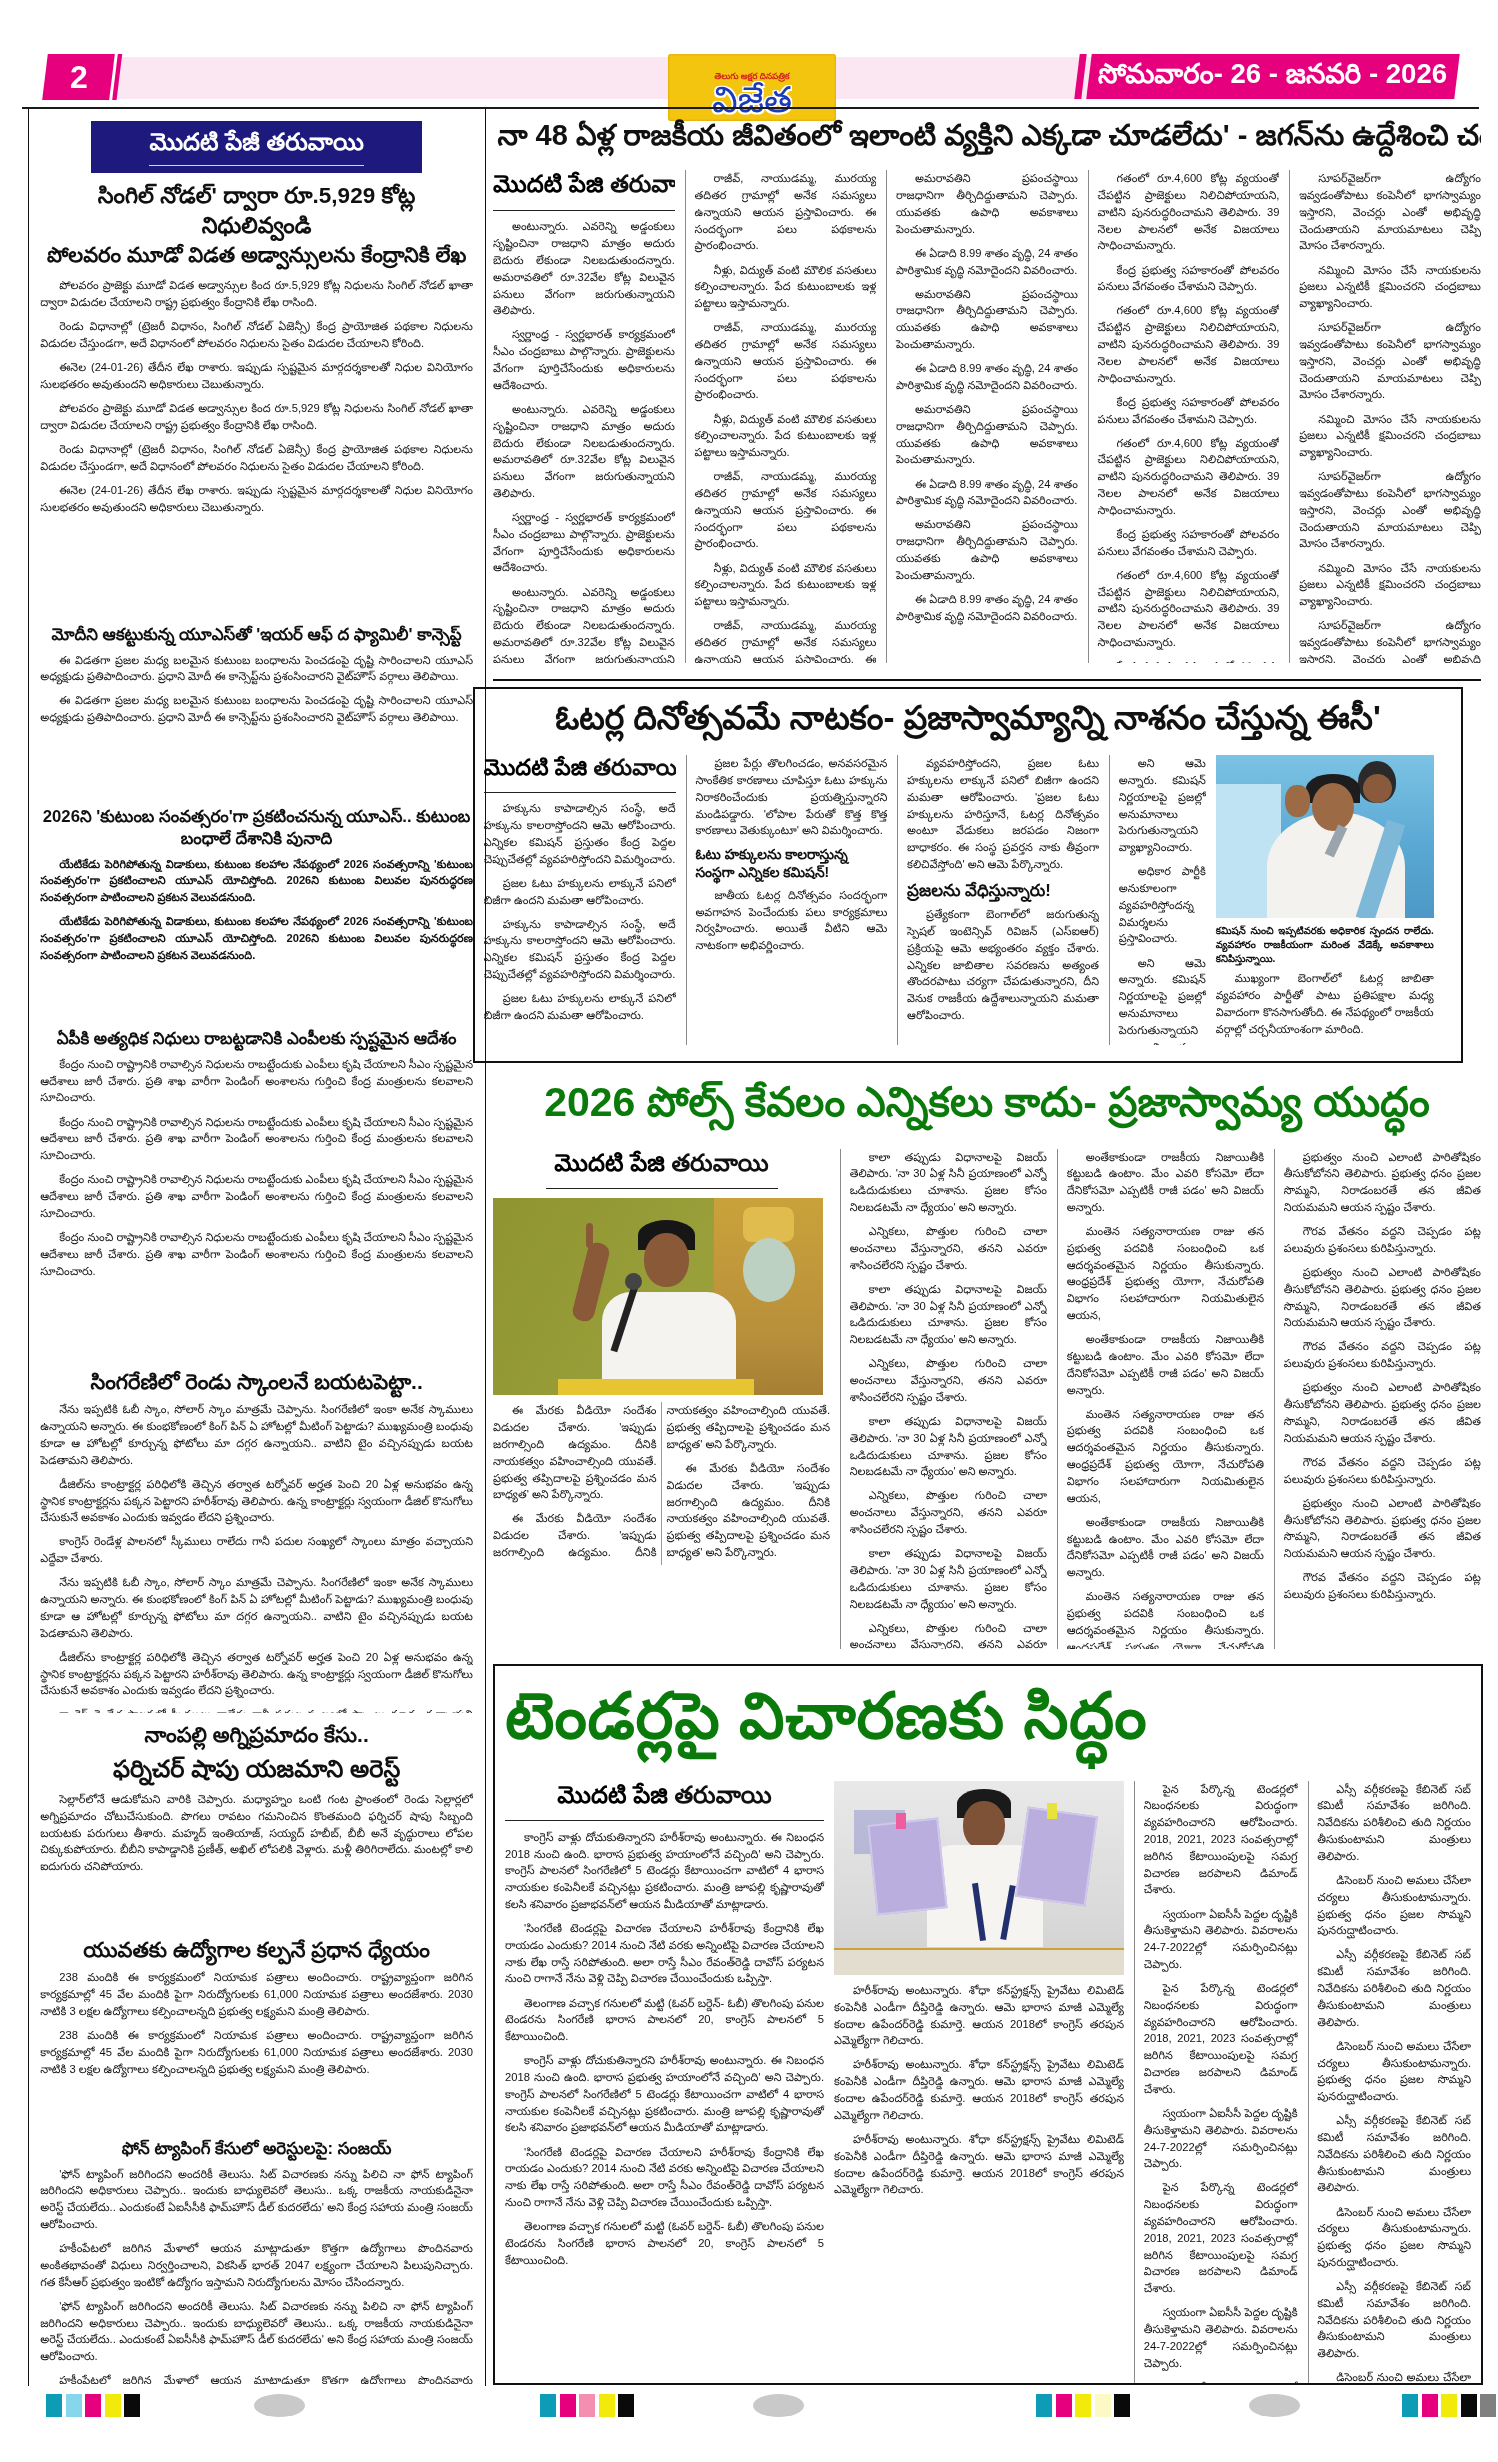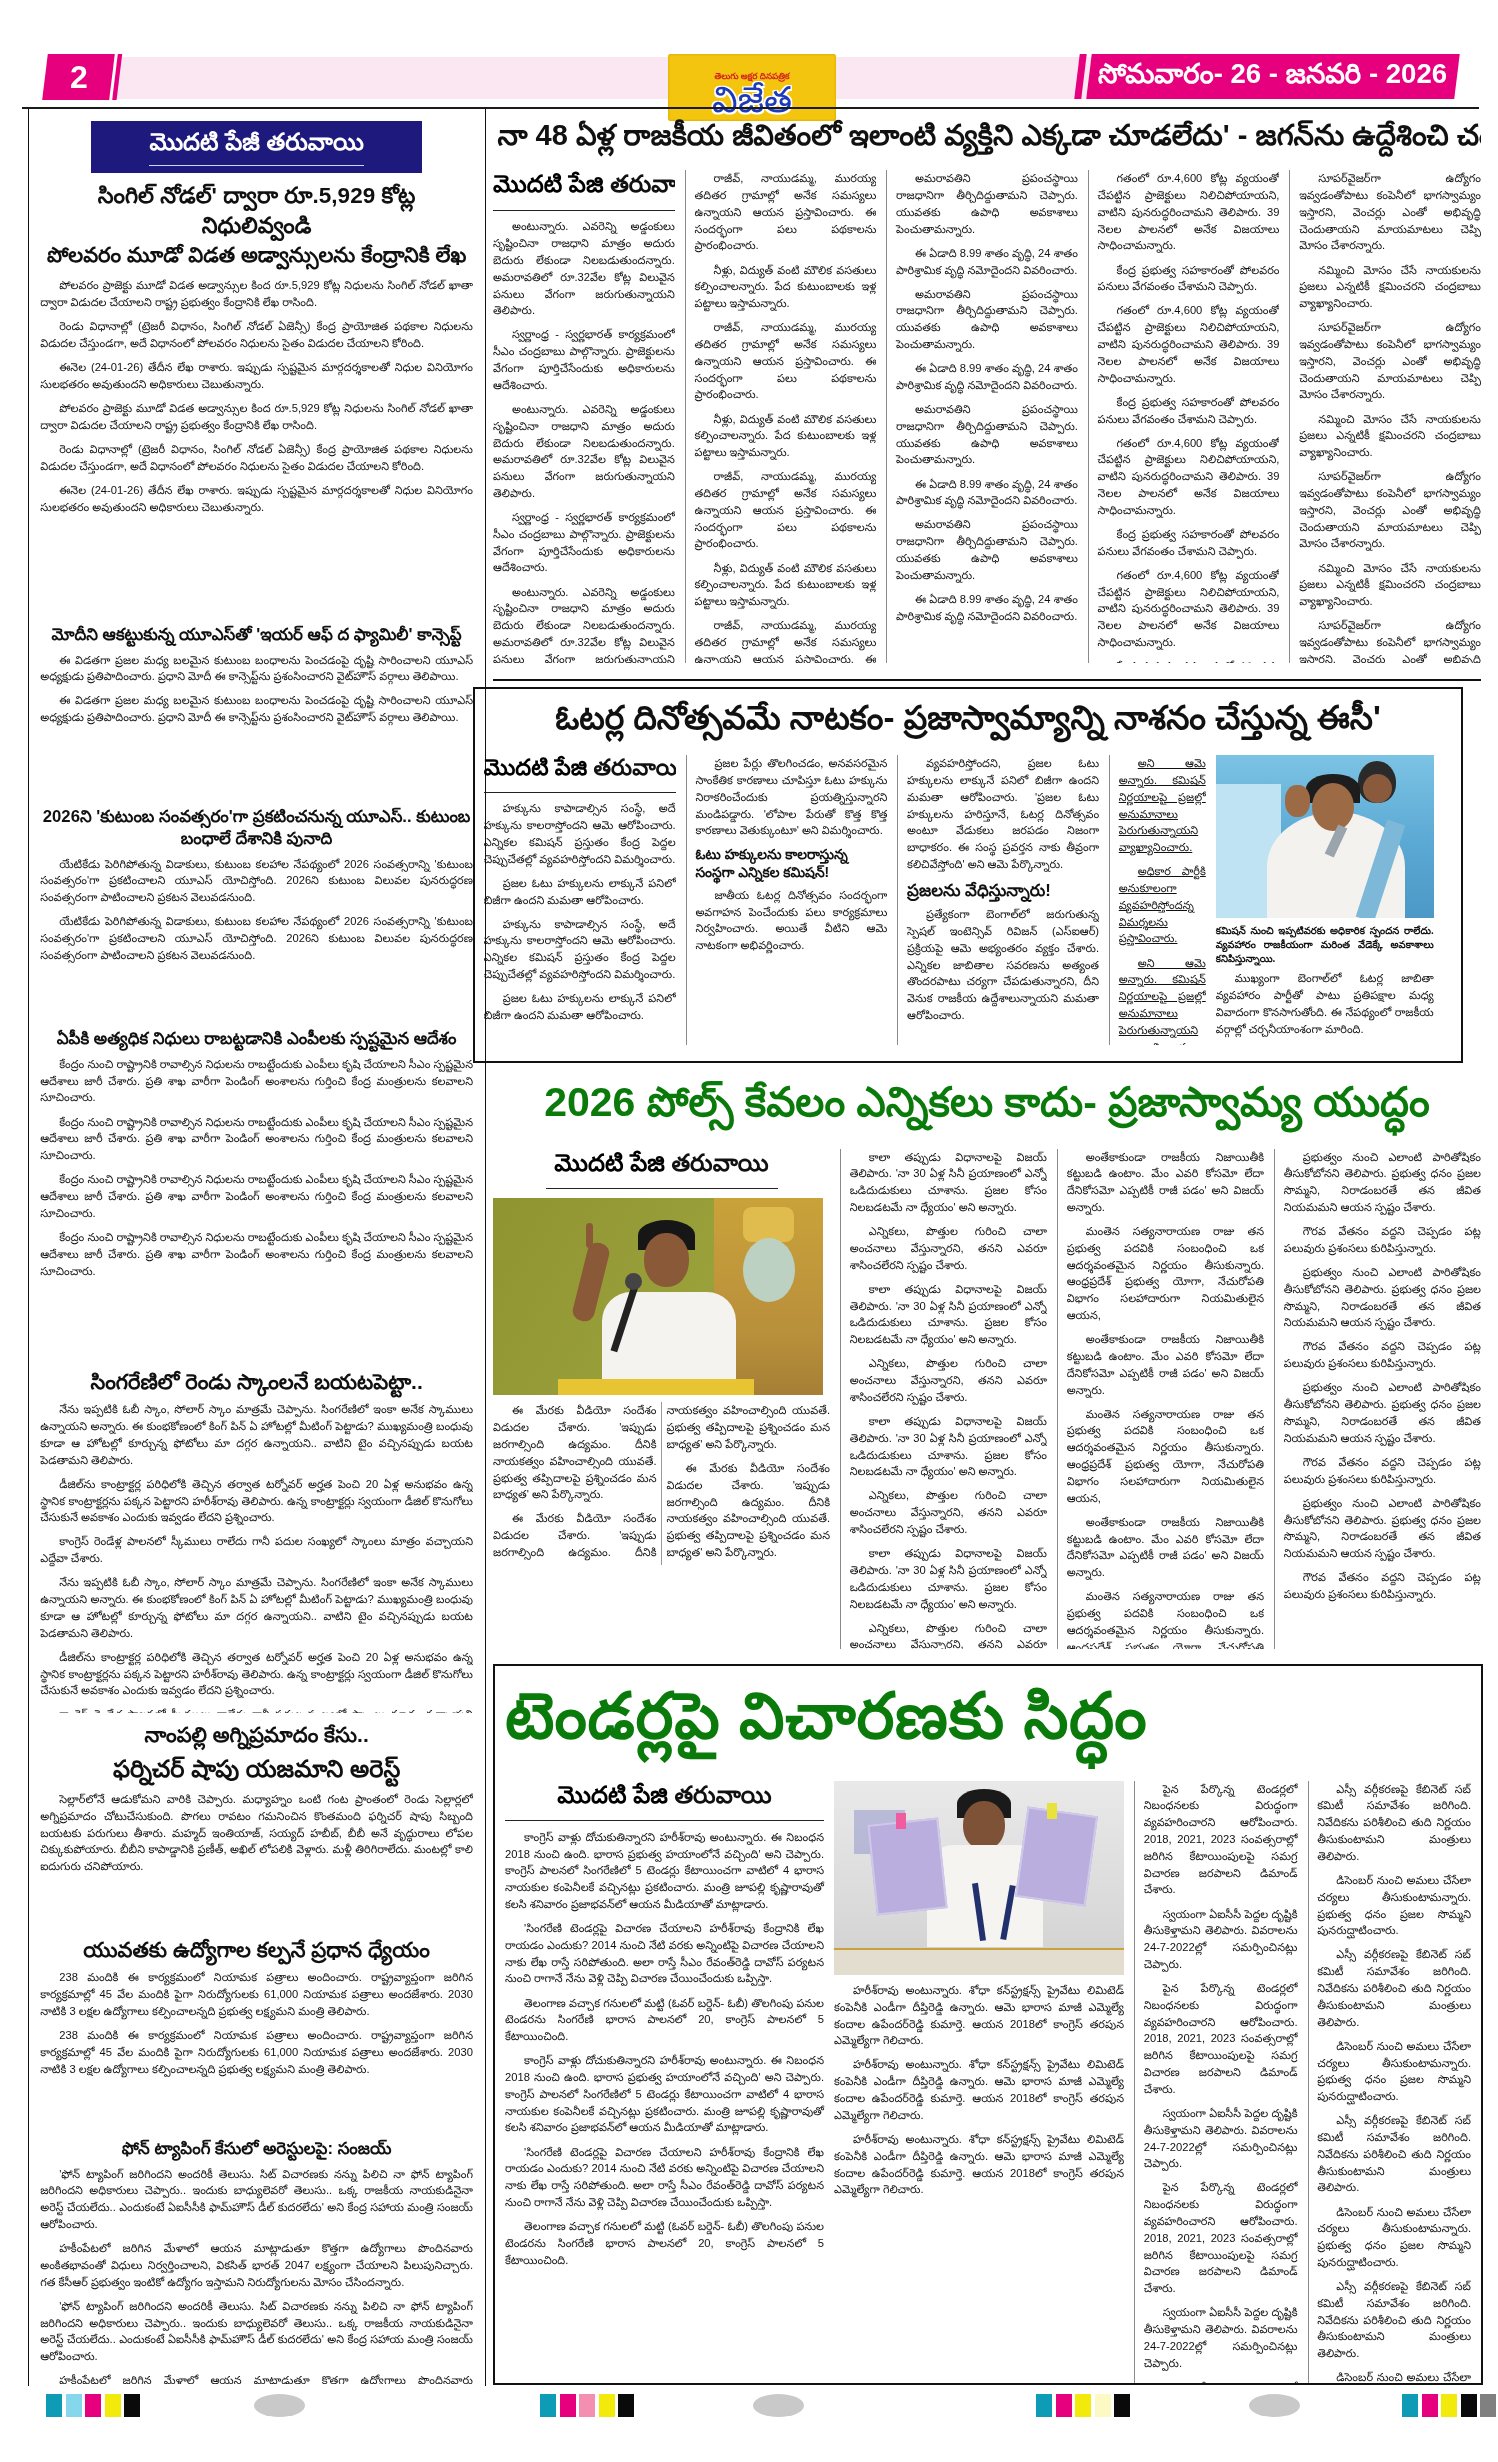--- a/index.html
+++ b/index.html
@@ -141,21 +141,21 @@
         <p class="para">ఈనెల (24-01-26) తేదీన లేఖ రాశారు. ఇప్పుడు స్పష్టమైన మార్గదర్శకాలతో నిధుల వినియోగం సులభతరం అవుతుందని అధికారులు చెబుతున్నారు.</p>
       </div>
 
     <div class="lc-subhead">మోదీని ఆకట్టుకున్న యూఎస్‌తో 'ఇయర్ ఆఫ్ ద ఫ్యామిలీ' కాన్సెప్ట్</div>
     <div class="lc-seg" style="height:149px;">
         <p class="para">ఈ విడతగా ప్రజల మధ్య బలమైన కుటుంబ బంధాలను పెంచడంపై దృష్టి సారించాలని యూఎస్ అధ్యక్షుడు ప్రతిపాదించారు. ప్రధాని మోదీ ఈ కాన్సెప్ట్‌ను ప్రశంసించారని వైట్‌హౌస్ వర్గాలు తెలిపాయి.</p>
         <p class="para">ఈ విడతగా ప్రజల మధ్య బలమైన కుటుంబ బంధాలను పెంచడంపై దృష్టి సారించాలని యూఎస్ అధ్యక్షుడు ప్రతిపాదించారు. ప్రధాని మోదీ ఈ కాన్సెప్ట్‌ను ప్రశంసించారని వైట్‌హౌస్ వర్గాలు తెలిపాయి.</p>
       </div>
 
     <div class="lc-subhead">2026ని 'కుటుంబ సంవత్సరం'గా ప్రకటించనున్న యూఎస్.. కుటుంబ బంధాలే దేశానికి పునాది</div>
-    <div class="lc-seg" style="height:167px;">
+    <div class="lc-seg" style="height:167px;font-weight:bold;">
         <p class="para">యేటికేడు పెరిగిపోతున్న విడాకులు, కుటుంబ కలహాల నేపథ్యంలో 2026 సంవత్సరాన్ని 'కుటుంబ సంవత్సరం'గా ప్రకటించాలని యూఎస్ యోచిస్తోంది. 2026ని కుటుంబ విలువల పునరుద్ధరణ సంవత్సరంగా పాటించాలని ప్రకటన వెలువడనుంది.</p>
         <p class="para">యేటికేడు పెరిగిపోతున్న విడాకులు, కుటుంబ కలహాల నేపథ్యంలో 2026 సంవత్సరాన్ని 'కుటుంబ సంవత్సరం'గా ప్రకటించాలని యూఎస్ యోచిస్తోంది. 2026ని కుటుంబ విలువల పునరుద్ధరణ సంవత్సరంగా పాటించాలని ప్రకటన వెలువడనుంది.</p>
       </div>
 
     <div class="lc-subhead">ఏపీకి అత్యధిక నిధులు రాబట్టడానికి ఎంపీలకు స్పష్టమైన ఆదేశం</div>
     <div class="lc-seg" style="height:305px;">
         <p class="para">కేంద్రం నుంచి రాష్ట్రానికి రావాల్సిన నిధులను రాబట్టేందుకు ఎంపీలు కృషి చేయాలని సీఎం స్పష్టమైన ఆదేశాలు జారీ చేశారు. ప్రతి శాఖ వారీగా పెండింగ్ అంశాలను గుర్తించి కేంద్ర మంత్రులను కలవాలని సూచించారు.</p>
         <p class="para">కేంద్రం నుంచి రాష్ట్రానికి రావాల్సిన నిధులను రాబట్టేందుకు ఎంపీలు కృషి చేయాలని సీఎం స్పష్టమైన ఆదేశాలు జారీ చేశారు. ప్రతి శాఖ వారీగా పెండింగ్ అంశాలను గుర్తించి కేంద్ర మంత్రులను కలవాలని సూచించారు.</p>
         <p class="para">కేంద్రం నుంచి రాష్ట్రానికి రావాల్సిన నిధులను రాబట్టేందుకు ఎంపీలు కృషి చేయాలని సీఎం స్పష్టమైన ఆదేశాలు జారీ చేశారు. ప్రతి శాఖ వారీగా పెండింగ్ అంశాలను గుర్తించి కేంద్ర మంత్రులను కలవాలని సూచించారు.</p>
         <p class="para">కేంద్రం నుంచి రాష్ట్రానికి రావాల్సిన నిధులను రాబట్టేందుకు ఎంపీలు కృషి చేయాలని సీఎం స్పష్టమైన ఆదేశాలు జారీ చేశారు. ప్రతి శాఖ వారీగా పెండింగ్ అంశాలను గుర్తించి కేంద్ర మంత్రులను కలవాలని సూచించారు.</p>
@@ -275,21 +275,21 @@
       </div>
       <div class="col" style="flex:0 0 192px;">
         <div>
             <p class="para">వ్యవహరిస్తోందని, ప్రజల ఓటు హక్కులను లాక్కునే పనిలో బిజీగా ఉందని మమతా ఆరోపించారు. 'ప్రజల ఓటు హక్కులను హరిస్తూనే, ఓటర్ల దినోత్సవం అంటూ వేడుకలు జరపడం నిజంగా బాధాకరం. ఈ సంస్థ ప్రవర్తన నాకు తీవ్రంగా కలిచివేస్తోంది' అని ఆమె పేర్కొన్నారు.</p>
           </div>
         <div class="lc-subhead" style="text-align:left;margin:2.9px 0 4.4px;">ప్రజలను వేధిస్తున్నారు!</div>
         <div>
             <p class="para">ప్రత్యేకంగా బెంగాల్‌లో జరుగుతున్న స్పెషల్ ఇంటెన్సివ్ రివిజన్ (ఎస్ఐఆర్) ప్రక్రియపై ఆమె అభ్యంతరం వ్యక్తం చేశారు. ఎన్నికల జాబితాల సవరణను అత్యంత తొందరపాటు చర్యగా చేపడుతున్నారని, దీని వెనుక రాజకీయ ఉద్దేశాలున్నాయని మమతా ఆరోపించారు.</p>
           </div>
       </div>
-      <div class="col" style="flex:0 0 87px;text-decoration:underline;">
+      <div class="col" style="flex:0 0 87px;">
           <p class="para">అని ఆమె అన్నారు. కమిషన్ నిర్ణయాలపై ప్రజల్లో అనుమానాలు పెరుగుతున్నాయని వ్యాఖ్యానించారు.</p>
           <p class="para">అధికార పార్టీకి అనుకూలంగా వ్యవహరిస్తోందన్న విమర్శలను ప్రస్తావించారు.</p>
           <p class="para">అని ఆమె అన్నారు. కమిషన్ నిర్ణయాలపై ప్రజల్లో అనుమానాలు పెరుగుతున్నాయని వ్యాఖ్యానించారు.</p>
         </div>
       <div class="photo-block">
         <div class="ph ph-mamata">
           <div class="pm-panel"></div>
           <div class="pm-man-head"></div>
           <div class="pm-man-face"></div>
           <div class="pm-sari"></div>

